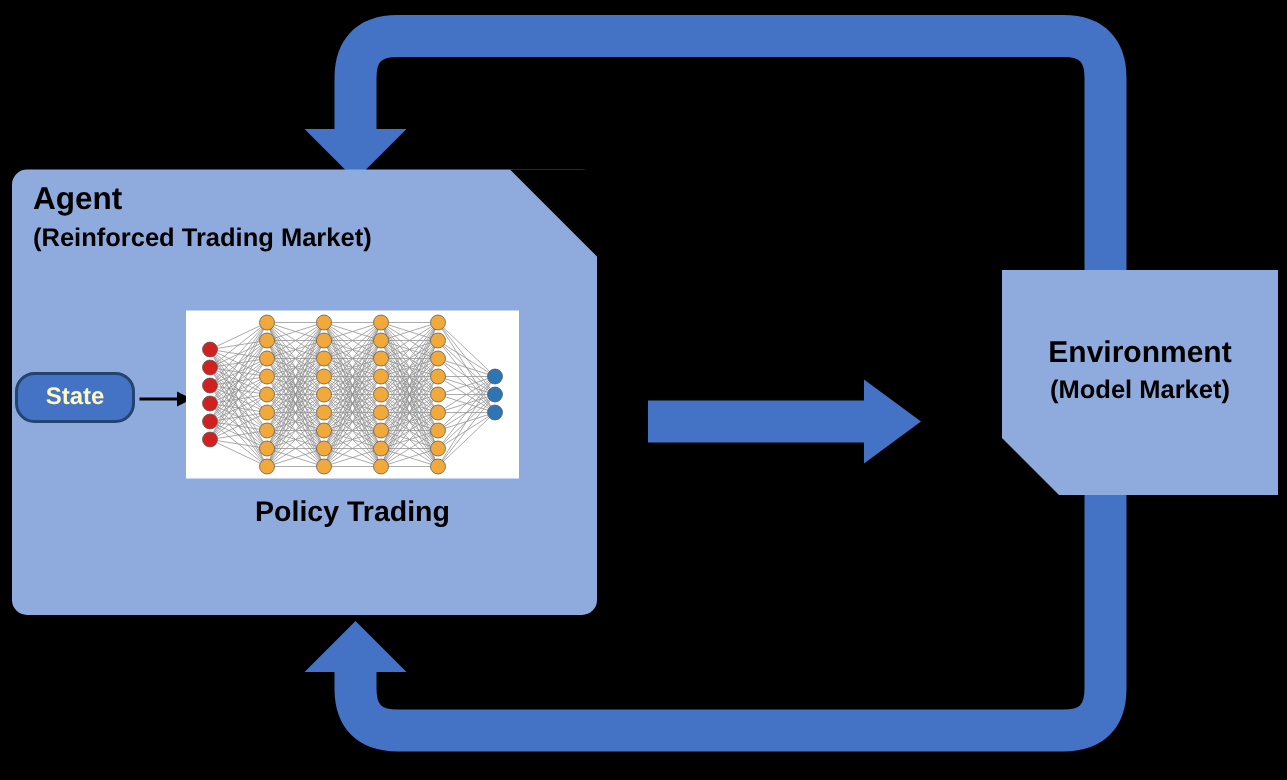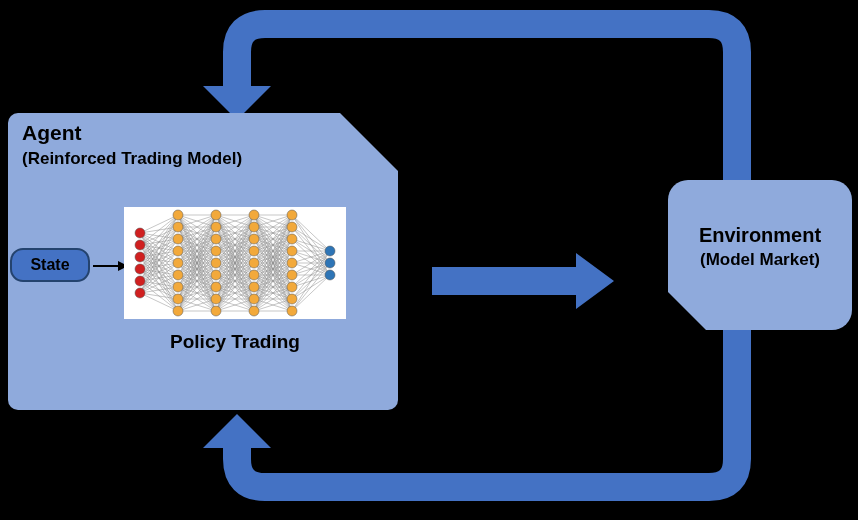--- a/index.html
+++ b/index.html
@@ -12,21 +12,21 @@
   }
   .canvas{position:absolute;left:0;top:0;width:858px;height:520px;}
   .arrow-layer{position:absolute;left:0;top:0;z-index:1;}
   .box{position:absolute;background:#8FAADC;z-index:2;color:#000;}
   .agent-box{
     left:8px;top:113px;width:390px;height:297px;
     border-radius:10px;
   }
   .env-box{
     left:668px;top:180px;width:184px;height:150px;
-    border-radius:20px;
+    border-radius:0;
     text-align:center;
   }
   
   .snip-tr{
     position:absolute;top:0;right:0;width:0;height:0;
     border-top:58px solid #000;border-left:58px solid transparent;
   }
   .snip-bl{
     position:absolute;bottom:0;left:0;width:0;height:0;
     border-bottom:38px solid #000;border-right:38px solid transparent;
@@ -37,21 +37,21 @@
   }
   .agent-subtitle{
     position:absolute;left:14px;top:36px;
     font-size:17px;font-weight:700;
   }
   .state-pill{
     position:absolute;left:2px;top:135px;width:80px;height:34px;
     background:#4472C4;border:2px solid #24436E;border-radius:13px;
     box-sizing:border-box;
     display:flex;align-items:center;justify-content:center;
-    font-size:16px;font-weight:700;color:#000000;
+    font-size:16px;font-weight:700;color:#fef9c3;
   }
   .state-arrow{position:absolute;left:84px;top:143px;}
   .nn-panel{
     position:absolute;left:116px;top:94px;width:222px;height:112px;
     background:#fff;
   }
   .nn-caption{
     position:absolute;left:116px;top:218px;width:222px;
     text-align:center;font-size:19px;font-weight:700;
   }
@@ -76,21 +76,21 @@
 
     <polygon points="432,267 576,267 576,253 614,281 576,309 576,295 432,295" fill="#4472C4"></polygon>
 
     <path d="M 737 325 L 737 459 Q 737 487 709 487 L 265 487 Q 237 487 237 459 L 237 446" fill="none" stroke="#4472C4" stroke-width="28"></path>
     <polygon points="203,448 271,448 237,414" fill="#4472C4"></polygon>
   </svg>
 
   <div class="box agent-box">
     <div class="snip-tr"></div>
     <div class="agent-title">Agent</div>
-    <div class="agent-subtitle">(Reinforced Trading Model)</div>
+    <div class="agent-subtitle">(Reinforced Trading Market)</div>
 
     <div class="state-pill">
       <span>State</span>
     </div>
 
     <svg class="state-arrow" width="38" height="20" viewBox="0 0 38 20">
       <line x1="1" y1="10" x2="26" y2="10" stroke="#000" stroke-width="2"></line>
       <polygon points="26,5 26,15 36,10" fill="#000"></polygon>
     </svg>
 

